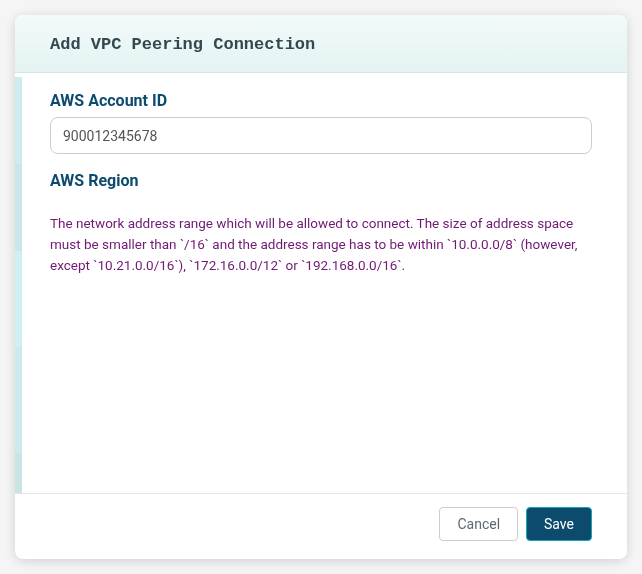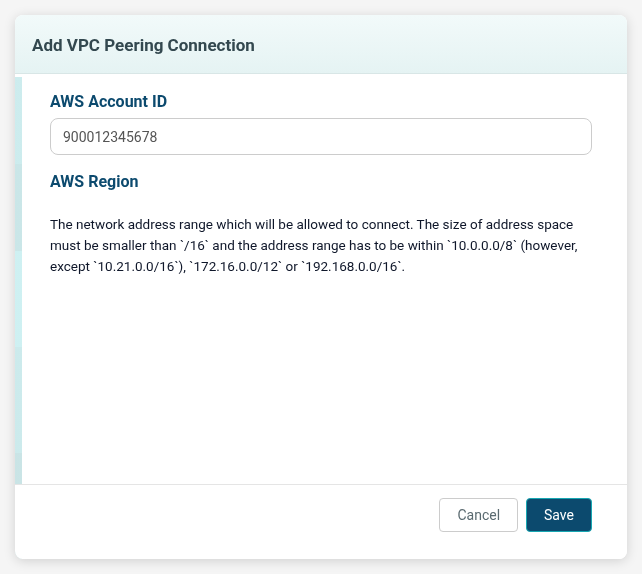--- a/index.html
+++ b/index.html
@@ -19,21 +19,22 @@
     border-radius: 8px;
     box-shadow: 0 2px 12px rgba(0,0,0,0.15);
     overflow: hidden;
     display: flex;
     flex-direction: column;
     position: relative;
   }
   .modal-header {
     background: linear-gradient(180deg, #f2fafa 0%, #e5f3f3 100%);
     border-bottom: 1px solid #d8e6e6;
-    padding: 20px 17px 18px;
+    padding: 20px 35px 18px;
+    font-family: Liberation Mono, monospace;
   }
   .modal-title {
     font-size: 17px;
     font-weight: 700;
     color: #33484f;
   }
   .modal-body {
     padding: 18px 35px 10px;
   }
   .form-group {
@@ -74,28 +75,28 @@
     top: 16px;
     width: 0; height: 0;
     border-left: 4px solid transparent;
     border-right: 4px solid transparent;
     border-top: 5px solid #666;
     pointer-events: none;
   }
   .help-text {
     font-size: 13.5px;
     line-height: 1.55;
-    color: #0f172a;
+    color: #701a75;
     margin-top: 23px;
   }
   .modal-footer {
     position: absolute;
     bottom: 0; left: 0; right: 0;
     border-top: 1px solid #e5e5e5;
-    padding: 13px 35px 27px;
+    padding: 13px 35px 18px;
     display: flex;
     justify-content: flex-end;
     gap: 8px;
     background: #fff;
   }
   .btn {
     display: inline-block;
     padding: 7px 17px;
     font-size: 14px;
     border-radius: 4px;

